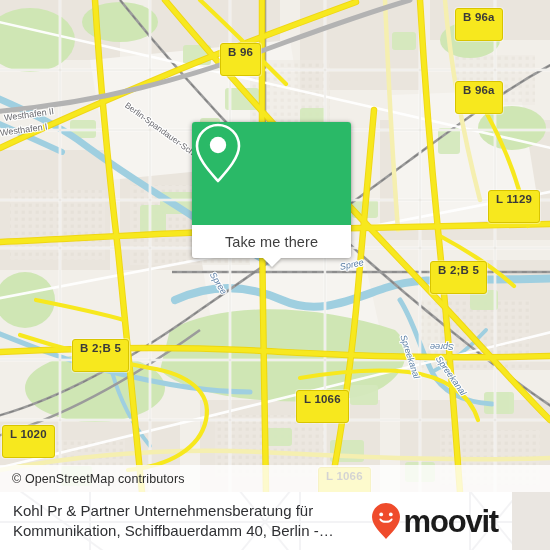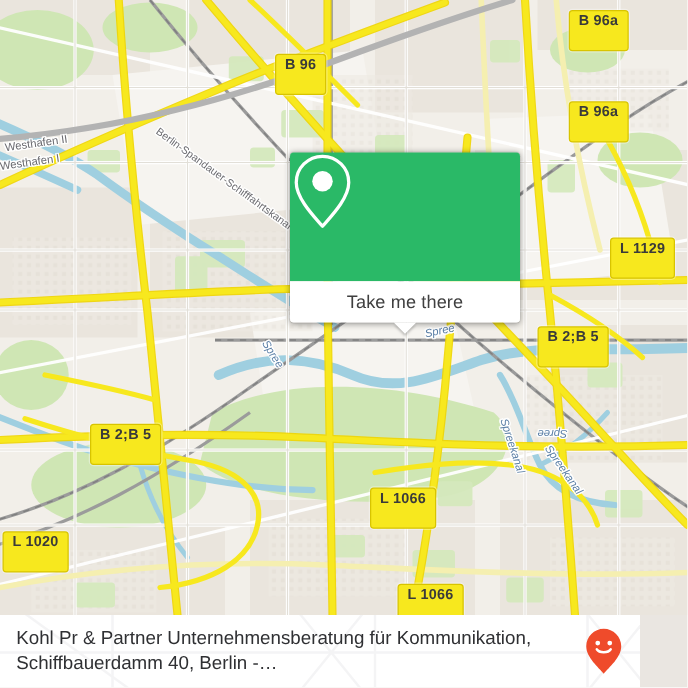--- a/index.html
+++ b/index.html
@@ -66,26 +66,25 @@
     letter-spacing:.5px;
     text-shadow:
       -1.5px 0 #fff, 1.5px 0 #fff, 0 -1.5px #fff, 0 1.5px #fff,
       -1.5px -1.5px #fff, 1.5px -1.5px #fff, -1.5px 1.5px #fff, 1.5px 1.5px #fff;
   }
 
   
   #popup{
     position:absolute;
     left:192px;top:122px;
-    width:184px;
+    width:159px;
     border-radius:3px;
     box-shadow:0 1px 5px rgba(0,0,0,.40),0 0 1px rgba(0,0,0,.2);
     overflow:visible;
     z-index:40;
-    margin-left:40px;
   }
   #popup-head{
     height:103px;
     border-radius:3px 3px 0 0;
     display:flex;align-items:center;justify-content:center;
   }
   #popup-foot{
     height:33px;
     background:#ffffff;
     border-radius:0 0 3px 3px;
@@ -372,20 +371,23 @@
           <path d="M26 3 C14.4 3 5 12.4 5 24 C5 37 20 52 26 59 C32 52 47 37 47 24 C47 12.4 37.6 3 26 3 Z" fill="none" stroke="#ffffff" stroke-width="2.6" stroke-linejoin="round"></path>
           <circle cx="26" cy="23" r="8.2" fill="#ffffff"></circle>
         </svg>
       </div>
       <div id="popup-foot">
         <span id="popup-foot-label">Take me there</span>
         <div id="popup-tail"></div>
       </div>
     </div>
 
+    <div id="attribution">
+      <span>© OpenStreetMap contributors</span>
+    </div>
   </div>
 
   <div id="footer">
 
     <svg id="footer-watermark" viewBox="0 0 550 140">
       <g stroke="#e9e9ec" stroke-width="2" fill="none">
         <path d="M-20,10 L160,140"></path>
         <path d="M90,-10 L90,150"></path>
         <path d="M200,-10 L330,150"></path>
         <path d="M330,-10 L200,150"></path>
@@ -399,16 +401,17 @@
 
     <div id="footer-title">Kohl Pr &amp; Partner Unternehmensberatung für Kommunikation, Schiffbauerdamm 40, Berlin -…</div>
 
     <div id="brand">
       <svg width="30" height="38" viewBox="0 0 30 38">
         <path d="M15 1 C7.3 1 1 7.3 1 15 C1 24 11 32 15 37 C19 32 29 24 29 15 C29 7.3 22.7 1 15 1 Z" fill="#ef4b2b"></path>
         <circle cx="10.2" cy="12.4" r="1.9" fill="#ffffff"></circle>
         <circle cx="19.8" cy="12.4" r="1.9" fill="#ffffff"></circle>
         <path d="M9.4 17.4 C11.4 20.6 18.6 20.6 20.6 17.4" fill="none" stroke="#ffffff" stroke-width="1.9" stroke-linecap="round"></path>
       </svg>
+      <span id="brand-word">moovit</span>
     </div>
   </div>
 
 </div>
 
 </body></html>

